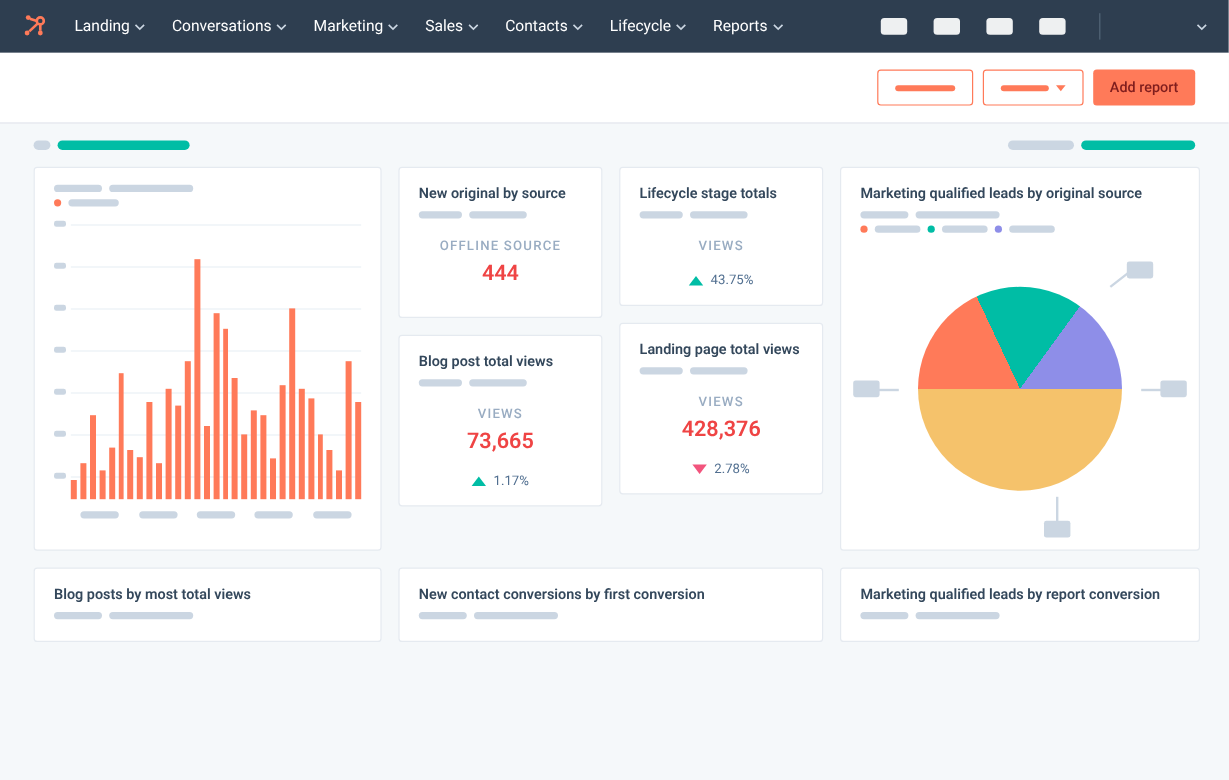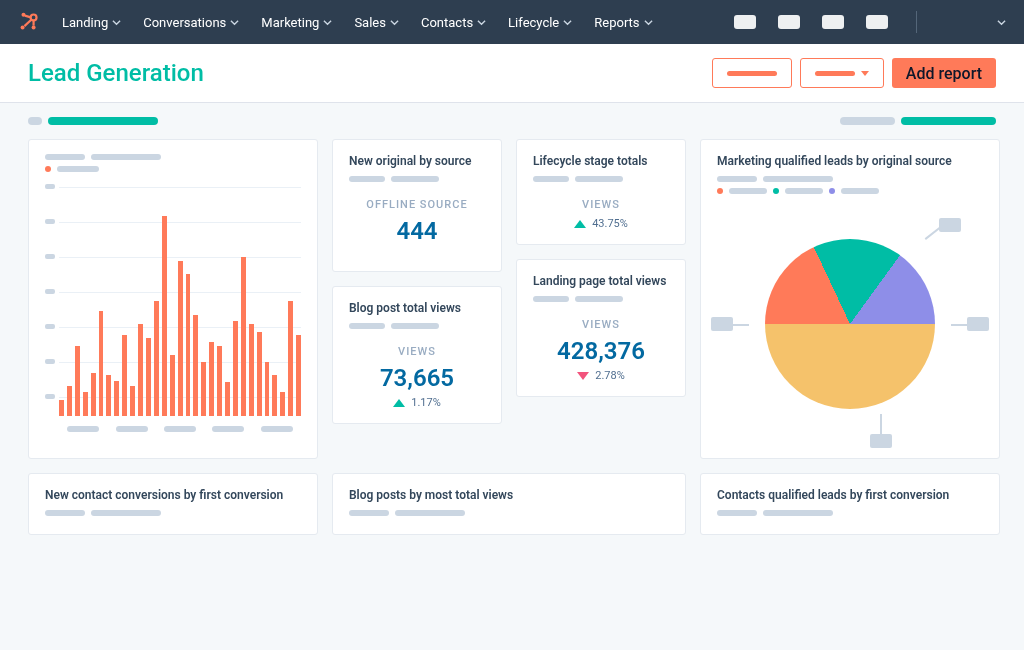--- a/index.html
+++ b/index.html
@@ -9,35 +9,35 @@
 .nav-item{color:#fff;font-size:13px;display:flex;align-items:center;gap:4px;cursor:pointer}
 .chev{width:9px;height:9px}
 .nav-spacer{flex:1}
 .nav-pill{width:22px;height:14px;background:#fff;border-radius:3px;opacity:.92}
 .nav-divider{width:1px;height:22px;background:#546679;margin:0 6px}
 .header-bar{background:#fff;border-bottom:1px solid #dfe3eb;padding:14px 28px;display:flex;align-items:center}
 .page-title{color:#00bda5;font-size:24px;font-weight:500}
 .hdr-spacer{flex:1}
 .btn-outline{border:1.5px solid #ff7a59;background:#fff;border-radius:3px;height:30px;padding:0 14px;display:flex;align-items:center;justify-content:center;margin-right:8px;cursor:pointer}
 .btn-outline .ph-line{height:5px;background:#ff7a59;border-radius:3px}
-.btn-primary{background:#ff7a59;color:#0f172a;border:none;border-radius:3px;height:30px;padding:0 14px;font-size:16px;font-weight:500;cursor:pointer}
+.btn-primary{background:#ff7a59;color:#7f1d1d;border:none;border-radius:3px;height:30px;padding:0 14px;font-size:12px;font-weight:500;cursor:pointer}
 .caret-o{width:0;height:0;border-left:4px solid transparent;border-right:4px solid transparent;border-top:5px solid #ff7a59;margin-left:6px}
 .subbar{display:flex;align-items:center;padding:14px 28px;gap:6px}
 .pill{height:8px;border-radius:4px;background:#cbd6e2}
 .pill.teal{background:#00bda5}
 .sub-spacer{flex:1}
 .grid{display:grid;grid-template-columns:290px 170px 170px 300px;gap:14px;padding:0 28px}
 .card{background:#fff;border:1px solid #e5eaf0;border-radius:3px;padding:14px 16px}
 .card-title{font-size:12px;font-weight:600;color:#33475b;margin-bottom:8px}
 .ph-row{display:flex;gap:6px;margin-bottom:4px}
 .ph{height:6px;background:#cbd6e2;border-radius:3px}
 .legend-dot{width:6px;height:6px;border-radius:50%;margin-top:0}
 .stat-label{text-align:center;color:#99acc2;font-size:11px;letter-spacing:1px;margin:16px 0 6px;font-weight:500}
-.big-num{text-align:center;color:#0369a1;font-size:24px;font-weight:600}
-.delta-row{display:flex;align-items:center;justify-content:center;gap:6px;margin-top:4px;color:#516f90;font-size:11px}
+.big-num{text-align:center;color:#ef4444;font-size:18px;font-weight:600}
+.delta-row{display:flex;align-items:center;justify-content:center;gap:6px;margin-top:16px;color:#516f90;font-size:11px}
 .tri-up{width:0;height:0;border-left:6px solid transparent;border-right:6px solid transparent;border-bottom:8px solid #00bda5}
 .tri-down{width:0;height:0;border-left:6px solid transparent;border-right:6px solid transparent;border-top:8px solid #f2547d}
 .small-col{display:flex;flex-direction:column;gap:14px}
 .barchart-plot{position:relative;height:240px;margin-top:10px;margin-left:14px}
 .gridline{position:absolute;left:0;right:0;border-top:1px solid #eaf0f6}
 .bars{position:absolute;left:0;right:0;bottom:6px;display:flex;align-items:flex-end;gap:3px;height:210px}
 .bar{flex:1;background:#ff7a59}
 .ytick{position:absolute;left:-14px;width:10px;height:5px;background:#cbd6e2;border-radius:2px}
 .xlabels{display:flex;justify-content:space-around;margin-top:4px;margin-left:14px}
 .pie-wrap{position:relative;height:240px;display:flex;align-items:center;justify-content:center;margin-top:10px}
@@ -108,21 +108,20 @@
   <div class="nav-pill"></div>
   <div class="nav-pill"></div>
   <div class="nav-divider"></div>
   <div style="width:30px"></div>
   <svg class="chev" viewBox="0 0 10 10">
       <path d="M1 3l4 4 4-4" fill="none" stroke="#cbd6e2" stroke-width="1.5"></path>
     </svg>
 </div>
 
 <div class="header-bar">
-  <div class="page-title">Lead Generation</div>
   <div class="hdr-spacer"></div>
   <div class="btn-outline">
       <div class="ph-line" style="width:50px"></div>
     </div>
   <div class="btn-outline">
       <div class="ph-line" style="width:40px"></div>
       <div class="caret-o"></div>
     </div>
   <button class="btn-primary">Add report</button>
 </div>
@@ -284,33 +283,33 @@
       <div class="label-box" style="right:22px;top:14px"></div>
       <div class="leader" style="width:1.5px;height:24px;left:calc(50% + 30px);bottom:6px"></div>
       <div class="label-box" style="left:calc(50% + 20px);bottom:-4px"></div>
     </div>
   </div>
 
 </div>
 
 <div class="row2">
   <div class="card">
+    <div class="card-title">Blog posts by most total views</div>
+    <div class="ph-row">
+        <div class="ph" style="width:40px"></div>
+        <div class="ph" style="width:70px"></div>
+      </div>
+  </div>
+  <div class="card">
     <div class="card-title">New contact conversions by first conversion</div>
     <div class="ph-row">
         <div class="ph" style="width:40px"></div>
         <div class="ph" style="width:70px"></div>
       </div>
   </div>
   <div class="card">
-    <div class="card-title">Blog posts by most total views</div>
-    <div class="ph-row">
-        <div class="ph" style="width:40px"></div>
-        <div class="ph" style="width:70px"></div>
-      </div>
-  </div>
-  <div class="card">
-    <div class="card-title">Contacts qualified leads by first conversion</div>
+    <div class="card-title">Marketing qualified leads by report conversion</div>
     <div class="ph-row">
         <div class="ph" style="width:40px"></div>
         <div class="ph" style="width:70px"></div>
       </div>
   </div>
 </div>
 
 </body></html>

